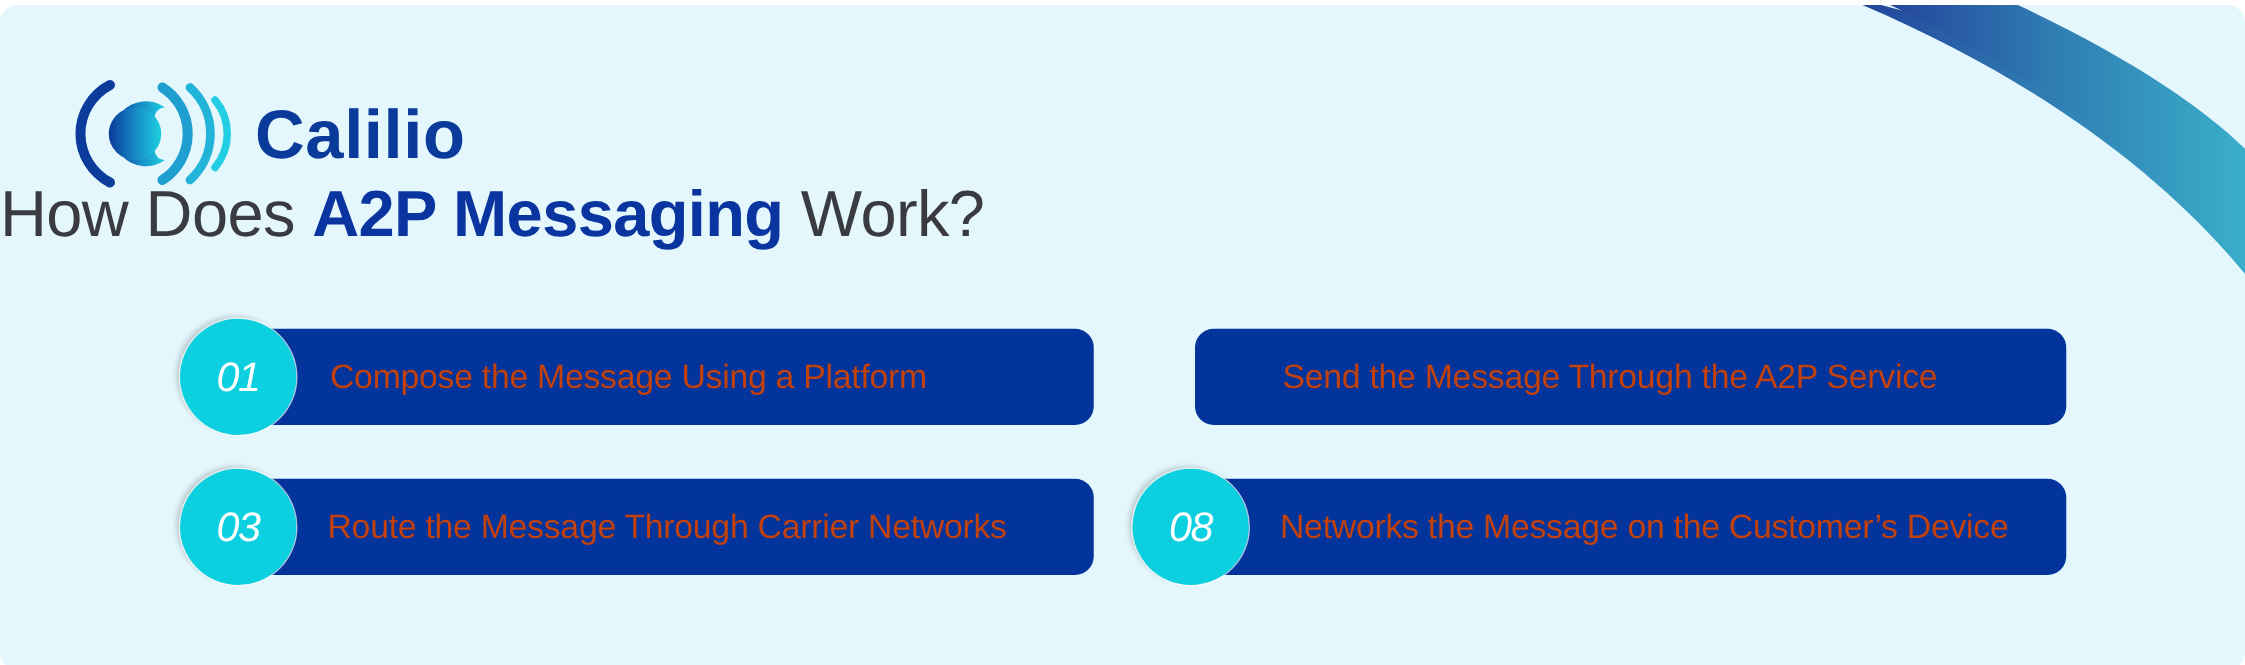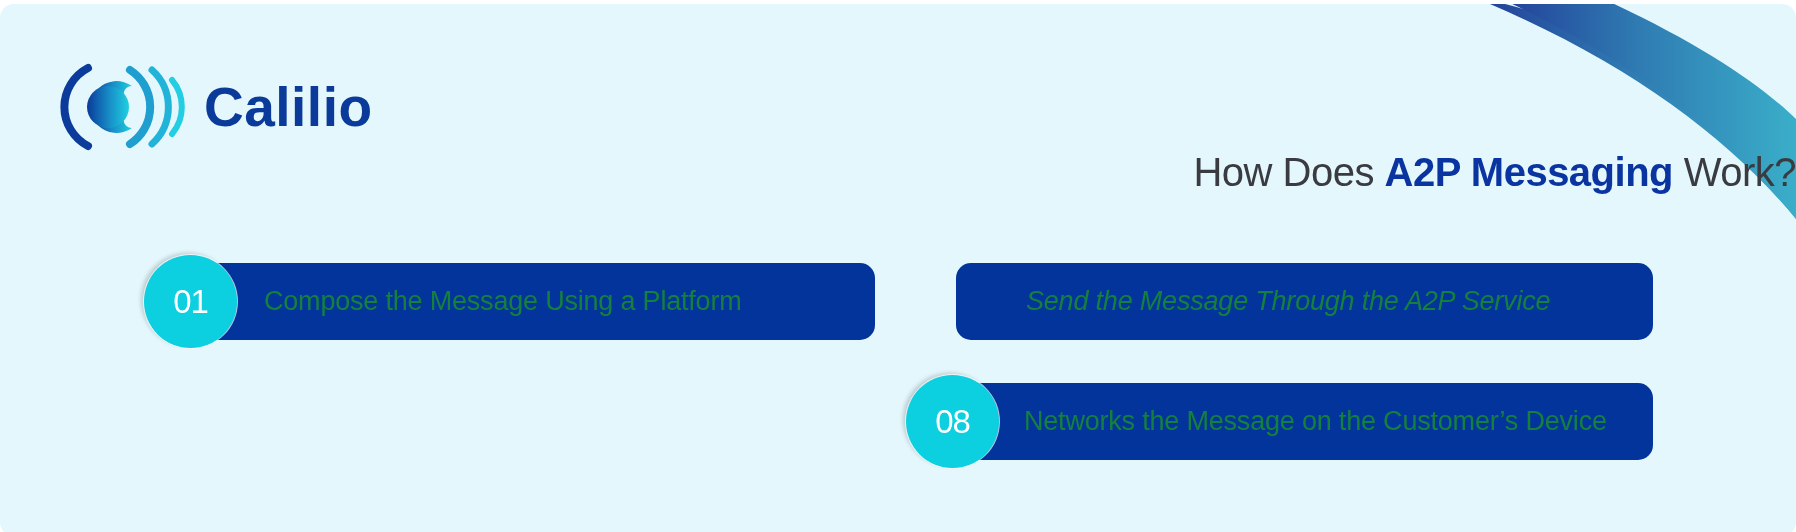--- a/index.html
+++ b/index.html
@@ -9,38 +9,39 @@
     background: #e4f7fd; border-radius: 14px; overflow: hidden;
   }
   .arc { position: absolute; left: 0; top: 0; width: 1796px; height: 532px; }
   .logo { position: absolute; left: 58px; top: 58px; display: flex; align-items: center; }
   .logo-mark { width: 128px; height: 90px; }
   .logo-text {
     margin-left: 18px; font-size: 55px; font-weight: bold; color: #0a3a9a;
     letter-spacing: 0.5px; line-height: 1;
   }
   .title {
-    position: absolute; left: 0; width: 1796px; top: 136px; text-align: right;
-    font-size: 40px; line-height: 64px; color: #3a3b40; letter-spacing: -0.5px;
+    position: absolute; left: 0; width: 1796px; top: 136px; text-align: left;
+    font-size: 52px; line-height: 64px; color: #3a3b40; letter-spacing: -0.5px;
   }
   .title .hl { color: #0a35a0; font-weight: bold; }
   .step { position: absolute; height: 96px; }
   .step .bar {
     position: absolute; top: 8px; height: 77px; left: 50px; right: 0;
     background: #02349b; border-radius: 15px;
   }
   .step .num {
     position: absolute; left: 0; top: 0; width: 93px; height: 93px; border-radius: 50%;
     background: #0ccfdf; box-shadow: 0 0 0 1px rgba(255,255,255,0.7), -3px -2px 4px rgba(0,0,0,0.18);
     color: #ffffff; font-size: 33px; display: flex; align-items: center; justify-content: center;
     letter-spacing: -1px;
+    font-style: italic;
   }
   .step .label {
     position: absolute; top: 8px; height: 77px; display: flex; align-items: center;
-    color: #15803d; font-size: 27px; white-space: nowrap; letter-spacing: -0.2px;
+    color: #c2410c; font-size: 27px; white-space: nowrap; letter-spacing: -0.2px;
   }
 </style>
 </head>
 <body>
 
 <div class="card">
 
   <svg class="arc" viewBox="0 0 1796 532">
     <defs>
       <linearGradient id="arcGrad" x1="0" y1="0" x2="1" y2="0">
@@ -77,23 +78,28 @@
   </div>
 
   <div class="step" style="left:144px; top:251px; width:731px;">
     <div class="bar"></div>
     <div class="num">01</div>
     <div class="label" style="left:120px;">Compose the Message Using a Platform</div>
   </div>
 
   <div class="step" style="left:906px; top:251px; width:747px;">
     <div class="bar"></div>
-    <div class="label" style="left:120px;font-style:italic;">Send the Message Through the A2P Service</div>
+    <div class="label" style="left:120px;">Send the Message Through the A2P Service</div>
   </div>
 
+  <div class="step" style="left:144px; top:371px; width:731px;">
+    <div class="bar"></div>
+    <div class="num">03</div>
+    <div class="label" style="left:118px;">Route the Message Through Carrier Networks</div>
+  </div>
 
   <div class="step" style="left:906px; top:371px; width:747px;">
     <div class="bar"></div>
     <div class="num">08</div>
     <div class="label" style="left:118px;">Networks the Message on the Customer’s Device</div>
   </div>
 
 </div>
 
 </body></html>

